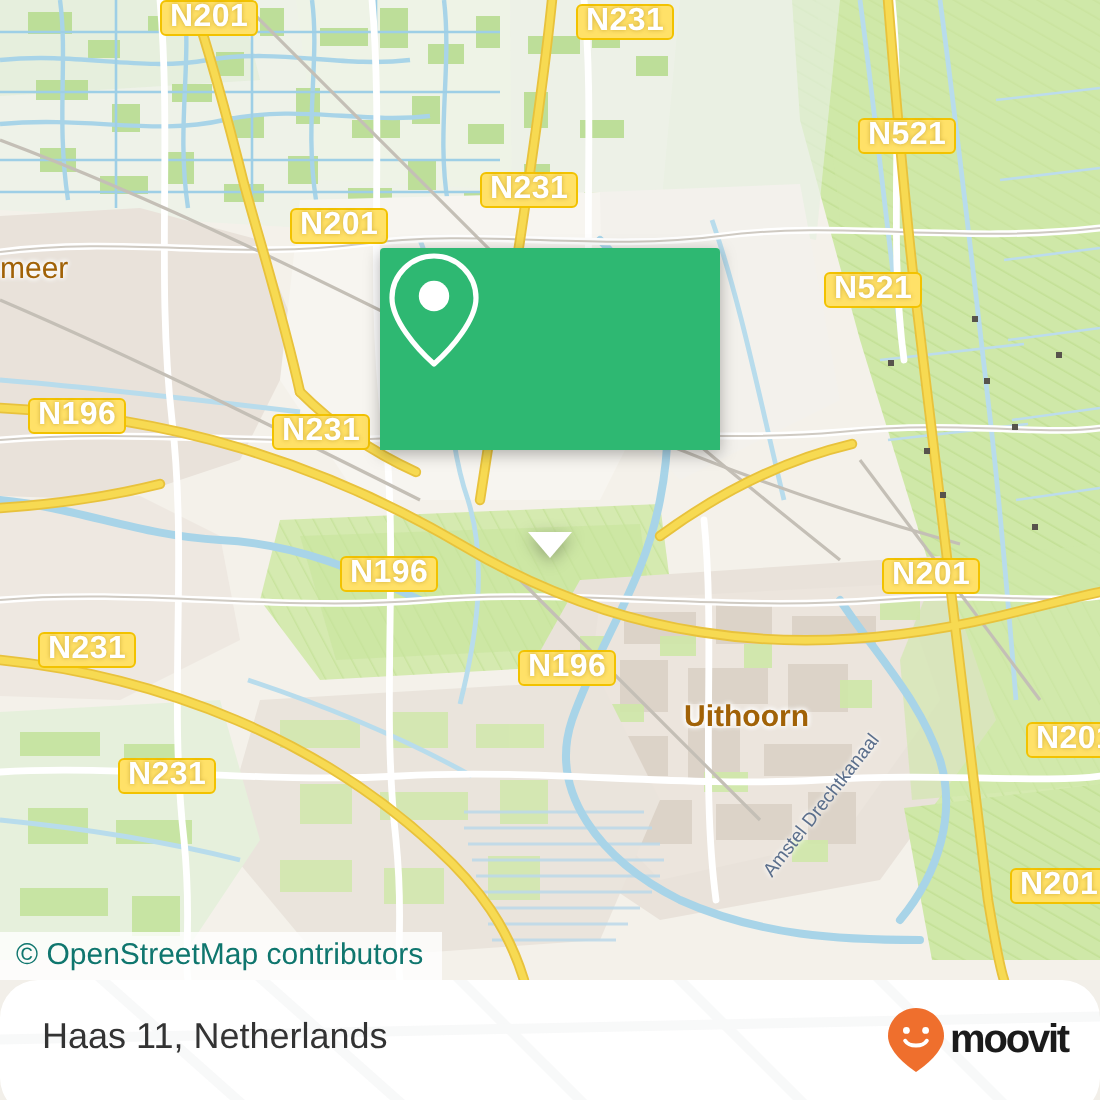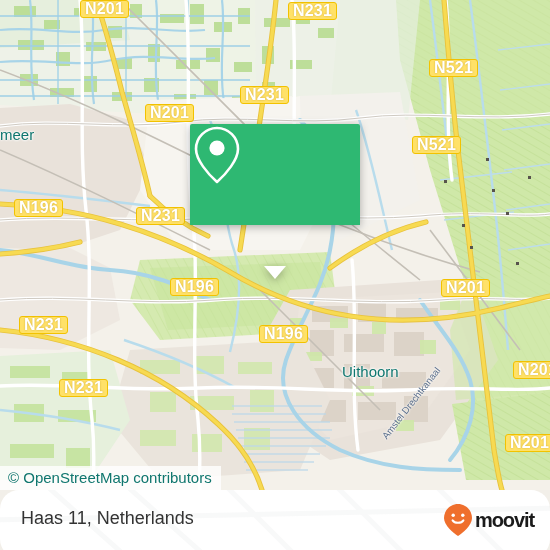--- a/index.html
+++ b/index.html
@@ -27,21 +27,21 @@
     padding:1px 4px 2px 4px;
     letter-spacing:.2px;
     white-space:nowrap;
     text-shadow:0 0 2px rgba(150,110,0,.45);
     box-sizing:border-box;
   }
 
   
   .place{
     position:absolute;
-    color:#0f766e;
+    color:#a16207;
     font-size:15px;
     white-space:nowrap;
     text-shadow:0 0 3px #fff,0 0 3px #fff,0 0 2px #fff;
   }
   .waterlabel{
     position:absolute;
     color:#5b6f8c;
     font-size:9.5px;
     white-space:nowrap;
     text-shadow:0 0 3px #fff,0 0 2px #fff;
@@ -330,21 +330,21 @@
         <rect x="470" y="246" width="3" height="3"></rect>
           <rect x="506" y="212" width="3" height="3"></rect>
         <rect x="528" y="176" width="3" height="3"></rect>
           <rect x="444" y="180" width="3" height="3"></rect>
         <rect x="516" y="262" width="3" height="3"></rect>
           <rect x="462" y="224" width="3" height="3"></rect>
       </g>
     </svg>
 
     <div class="place" style="left:0px;top:126px;">meer</div>
-    <div class="place" style="left:342px;top:363px;">Uithoorn</div>
+    <div class="place" style="left:342px;top:350px;font-weight:bold;">Uithoorn</div>
 
     <div class="waterlabel" style="left:384px;top:432px;transform:rotate(-52deg);transform-origin:0 50%;">Amstel Drechtkanaal</div>
 
     <div class="shield" style="left:80px;top:0px;">N201</div>
     <div class="shield" style="left:288px;top:2px;">N231</div>
     <div class="shield" style="left:240px;top:86px;">N231</div>
     <div class="shield" style="left:145px;top:104px;">N201</div>
     <div class="shield" style="left:429px;top:59px;">N521</div>
     <div class="shield" style="left:412px;top:136px;">N521</div>
     <div class="shield" style="left:14px;top:199px;">N196</div>

